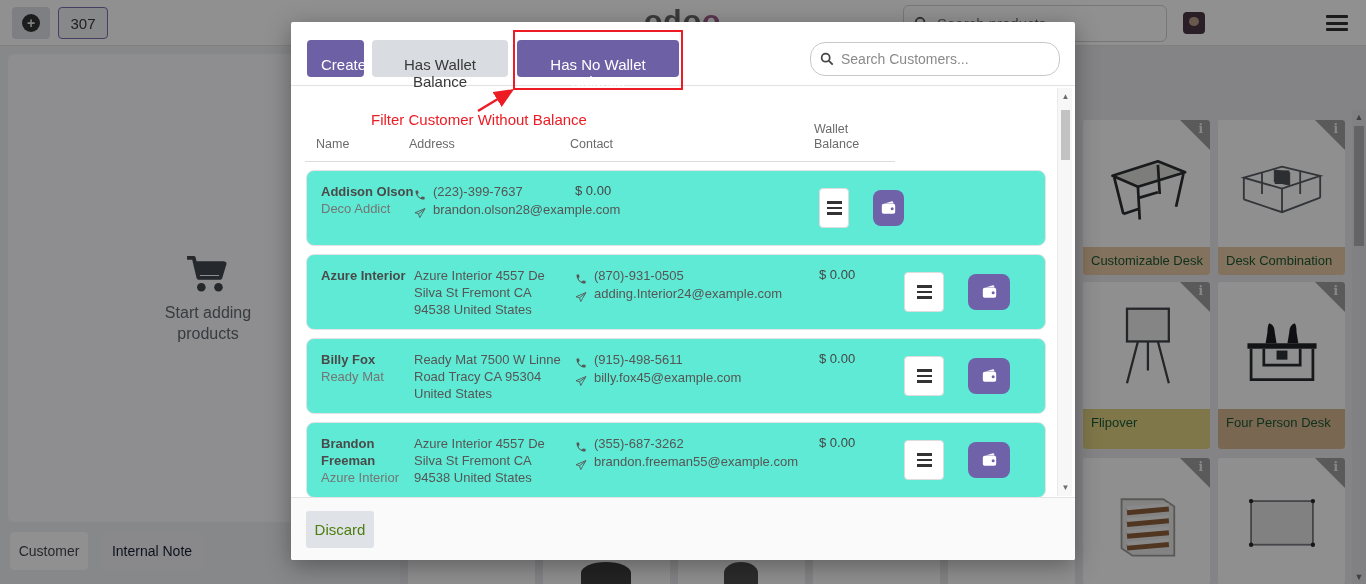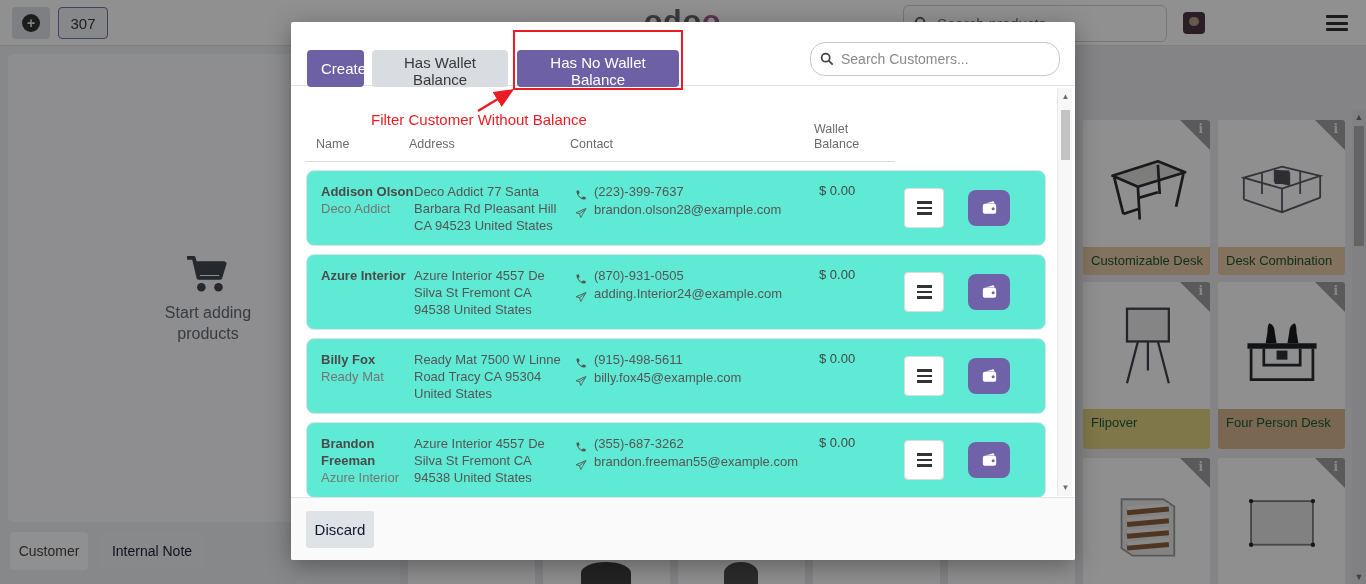--- a/index.html
+++ b/index.html
@@ -44,21 +44,21 @@
   .grid-scrollbar { position:absolute; right:0; top:64px; width:14px; height:474px; background:#e3e4e6; }
   .grid-scrollbar .arr { position:absolute; left:0; width:14px; text-align:center; font-size:9px; color:#707070; }
   .grid-scrollbar .thumb { position:absolute; left:2px; top:16px; width:10px; height:120px; background:#b0b0b0; }
 
   
   .overlay { position:absolute; inset:0; background:rgba(8,8,10,0.45); z-index:20; }
 
   
   .modal { position:absolute; left:291px; top:22px; width:784px; height:538px; background:#ffffff; border-radius:2px; box-shadow:0 6px 24px rgba(0,0,0,.35); z-index:30; }
   .m-header { position:absolute; left:0; top:0; width:100%; height:64px; border-bottom:1px solid #e2e2e2; }
-  .m-btn { position:absolute; top:28px; height:37px; border:none; border-radius:4px; font-size:15px; font-family:inherit; cursor:pointer; padding:4px 14px; }
+  .m-btn { position:absolute; top:18px; height:37px; border:none; border-radius:4px; font-size:15px; font-family:inherit; cursor:pointer; padding:16px 14px; }
   .btn-purple { background:#6e60a5; color:#ffffff; }
   .btn-gray { background:#d9dce1; color:#383838; }
   .btn-create { left:16px; width:57px; }
   .btn-haswallet { left:81px; width:136px; }
   .btn-nowallet { left:226px; width:162px; }
   .red-box { position:absolute; left:222px; top:8px; width:170px; height:60px; border:2px solid #ed1c24; pointer-events:none; z-index:5; }
   .m-search { position:absolute; left:519px; top:20px; width:250px; height:34px; border:1px solid #c8c8c8; border-radius:15px; display:flex; align-items:center; padding-left:9px; background:#fff; }
   .m-search input { border:none; outline:none; width:200px; margin-left:7px; font-size:14px; color:#555; font-family:inherit; background:transparent; }
   .m-search input::placeholder { color:#8a8a8a; }
 
@@ -83,21 +83,21 @@
   .row-menu-btn { width:40px; height:40px; background:#fff; border:1px solid #dcdcdc; border-radius:4px; cursor:pointer; display:flex; align-items:center; justify-content:center; }
   .row-menu-btn .bars { display:flex; flex-direction:column; gap:3px; }
   .row-menu-btn .bars i { display:block; width:15px; height:2.5px; background:#333; }
   .row-wallet-btn { width:42px; height:36px; background:#6f62a8; border:none; border-radius:8px; cursor:pointer; display:flex; align-items:center; justify-content:center; }
 
   .m-scrollbar { position:absolute; right:3px; top:66px; width:15px; height:408px; background:#f7f7f7; border-left:1px solid #ebebeb; }
   .m-scrollbar .arr { position:absolute; left:0; width:15px; text-align:center; font-size:8px; color:#6d6d6d; }
   .m-scrollbar .thumb { position:absolute; left:3px; top:22px; width:9px; height:50px; background:#c2c2c2; }
 
   .m-footer { position:absolute; left:0; top:475px; width:100%; height:63px; background:#fafafa; border-top:1px solid #e3e3e3; border-radius:0 0 2px 2px; }
-  .btn-discard { position:absolute; left:15px; top:13px; width:68px; height:37px; background:#dfe3e8; color:#0f172a; border:none; border-radius:3px; font-size:15px; font-family:inherit; cursor:pointer; }
+  .btn-discard { position:absolute; left:15px; top:13px; width:68px; height:37px; background:#dfe3e8; color:#4d7c0f; border:none; border-radius:3px; font-size:15px; font-family:inherit; cursor:pointer; }
 </style>
 </head>
 <body>
 
 <div id="screen">
 
   <div class="topbar">
     <button class="plus-btn">
       <span class="plus-circ">+</span>
     </button>
@@ -262,21 +262,20 @@
       <span></span>
     </div>
     <div class="t-divider"></div>
 
     <div class="c-list">
   <div class="c-row">
     <div class="c-name">
       <span class="nm">Addison Olson</span>
       <span class="co">Deco Addict</span>
     </div>
-    <div class="c-addr">Deco Addict 77 Santa Barbara Rd Pleasant Hill CA 94523 United States</div>
     <div class="c-contact">
       <div class="line">
         <svg width="12" height="12" viewBox="0 0 24 24">
                 <path d="M6.6 10.8c1.5 2.9 3.8 5.2 6.7 6.7l2.2-2.2c.3-.3.7-.4 1-.3 1.2.4 2.4.6 3.7.6.6 0 1 .4 1 1V20c0 .6-.4 1-1 1C10.8 21 3 13.2 3 3.8 3 3.2 3.4 2.8 4 2.8h3.4c.6 0 1 .4 1 1 0 1.3.2 2.5.6 3.7.1.3 0 .7-.3 1l-2.1 2.3z" fill="#565656"></path>
               </svg>
         <span>(223)-399-7637</span>
       </div>
       <div class="line">
         <svg width="12" height="12" viewBox="0 0 24 24">
                 <path d="M22 3 L2 11.5 L9 13.5 L11.5 21 L15 15 L22 3 Z M9 13.5 L20 5.5" fill="none" stroke="#565656" stroke-width="1.8" stroke-linejoin="round"></path>

